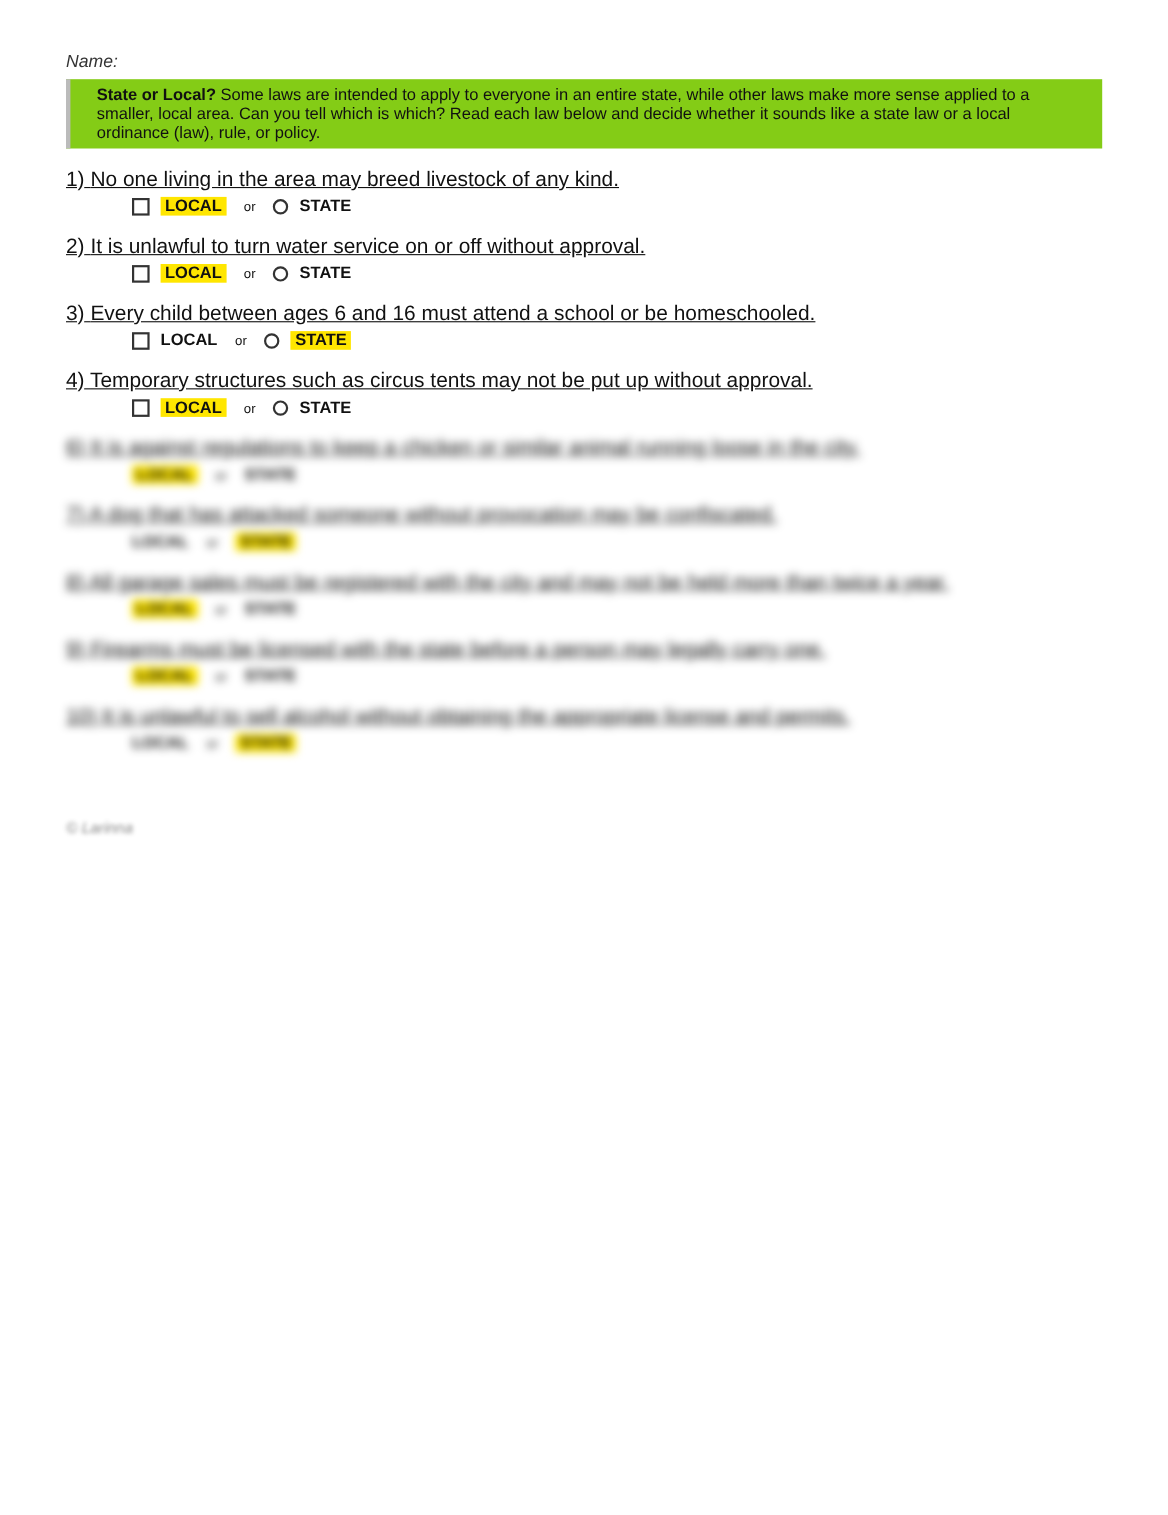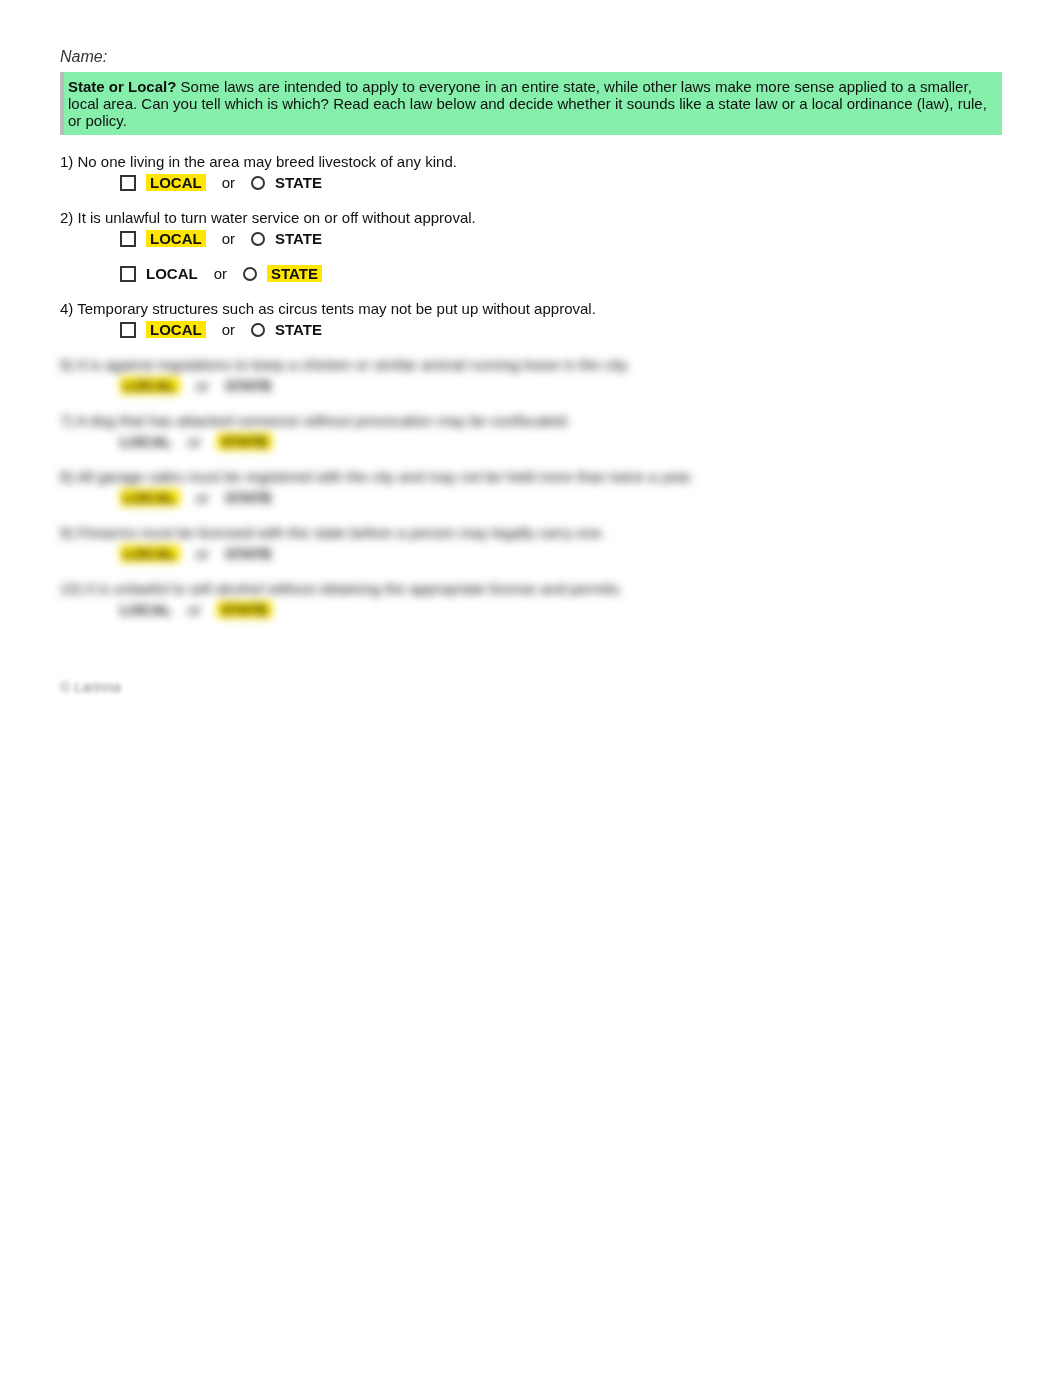--- a/index.html
+++ b/index.html
@@ -24,39 +24,40 @@
       font-family: Arial, sans-serif;
     }
     .name-label {
       font-size: 16px;
       font-weight: normal;
       color: #333;
       font-style: italic;
     }
     .instructions-box {
       border-left: 4px solid #bbb;
-      padding: 6px 4px;
+      padding: 6px 24px;
       margin-bottom: 18px;
-      background: #86efac;
+      background: #84cc16;
     }
     .instructions-box .instr-title {
       font-weight: 900;
       font-size: 15px;
     }
     .question-list {
       list-style: none;
       padding: 0;
     }
     .question-item {
       margin-bottom: 18px;
     }
     .question-text {
-      font-size: 15px;
+      font-size: 19px;
       margin-bottom: 4px;
       margin-left: 0;
+      text-decoration: underline;
     }
     .answer-row {
       display: flex;
       align-items: center;
       gap: 10px;
       margin-left: 60px;
       margin-top: 2px;
     }
     .checkbox-icon {
       width: 16px;
@@ -80,21 +81,21 @@
       font-size: 15px;
       font-weight: bold;
       text-align: center;
     }
     .label-state {
       font-size: 15px;
       font-weight: bold;
       text-align: right;
     }
     .or-text {
-      font-size: 15px;
+      font-size: 12px;
       margin: 0 6px;
     }
     .circle-icon {
       width: 14px;
       height: 14px;
       border: 2px solid #333;
       border-radius: 50%;
       display: inline-block;
       background: #fff;
       flex-shrink: 0;
@@ -151,20 +152,24 @@
     <div class="answer-row">
       <span class="checkbox-icon"></span>
       <span class="label-local highlight-yellow">LOCAL</span>
       <span class="or-text">or</span>
       <span class="circle-icon"></span>
       <span class="label-state">STATE</span>
     </div>
   </li>
 
   <li class="question-item">
+    <div class="question-text">
+      <span>3)</span>
+      <span>Every child between ages 6 and 16 must attend a school or be homeschooled.</span>
+    </div>
     <div class="answer-row">
       <span class="checkbox-icon"></span>
       <span class="label-local">LOCAL</span>
       <span class="or-text">or</span>
       <span class="circle-icon"></span>
       <span class="label-state highlight-yellow-state">STATE</span>
     </div>
   </li>
 
   <li class="question-item">

